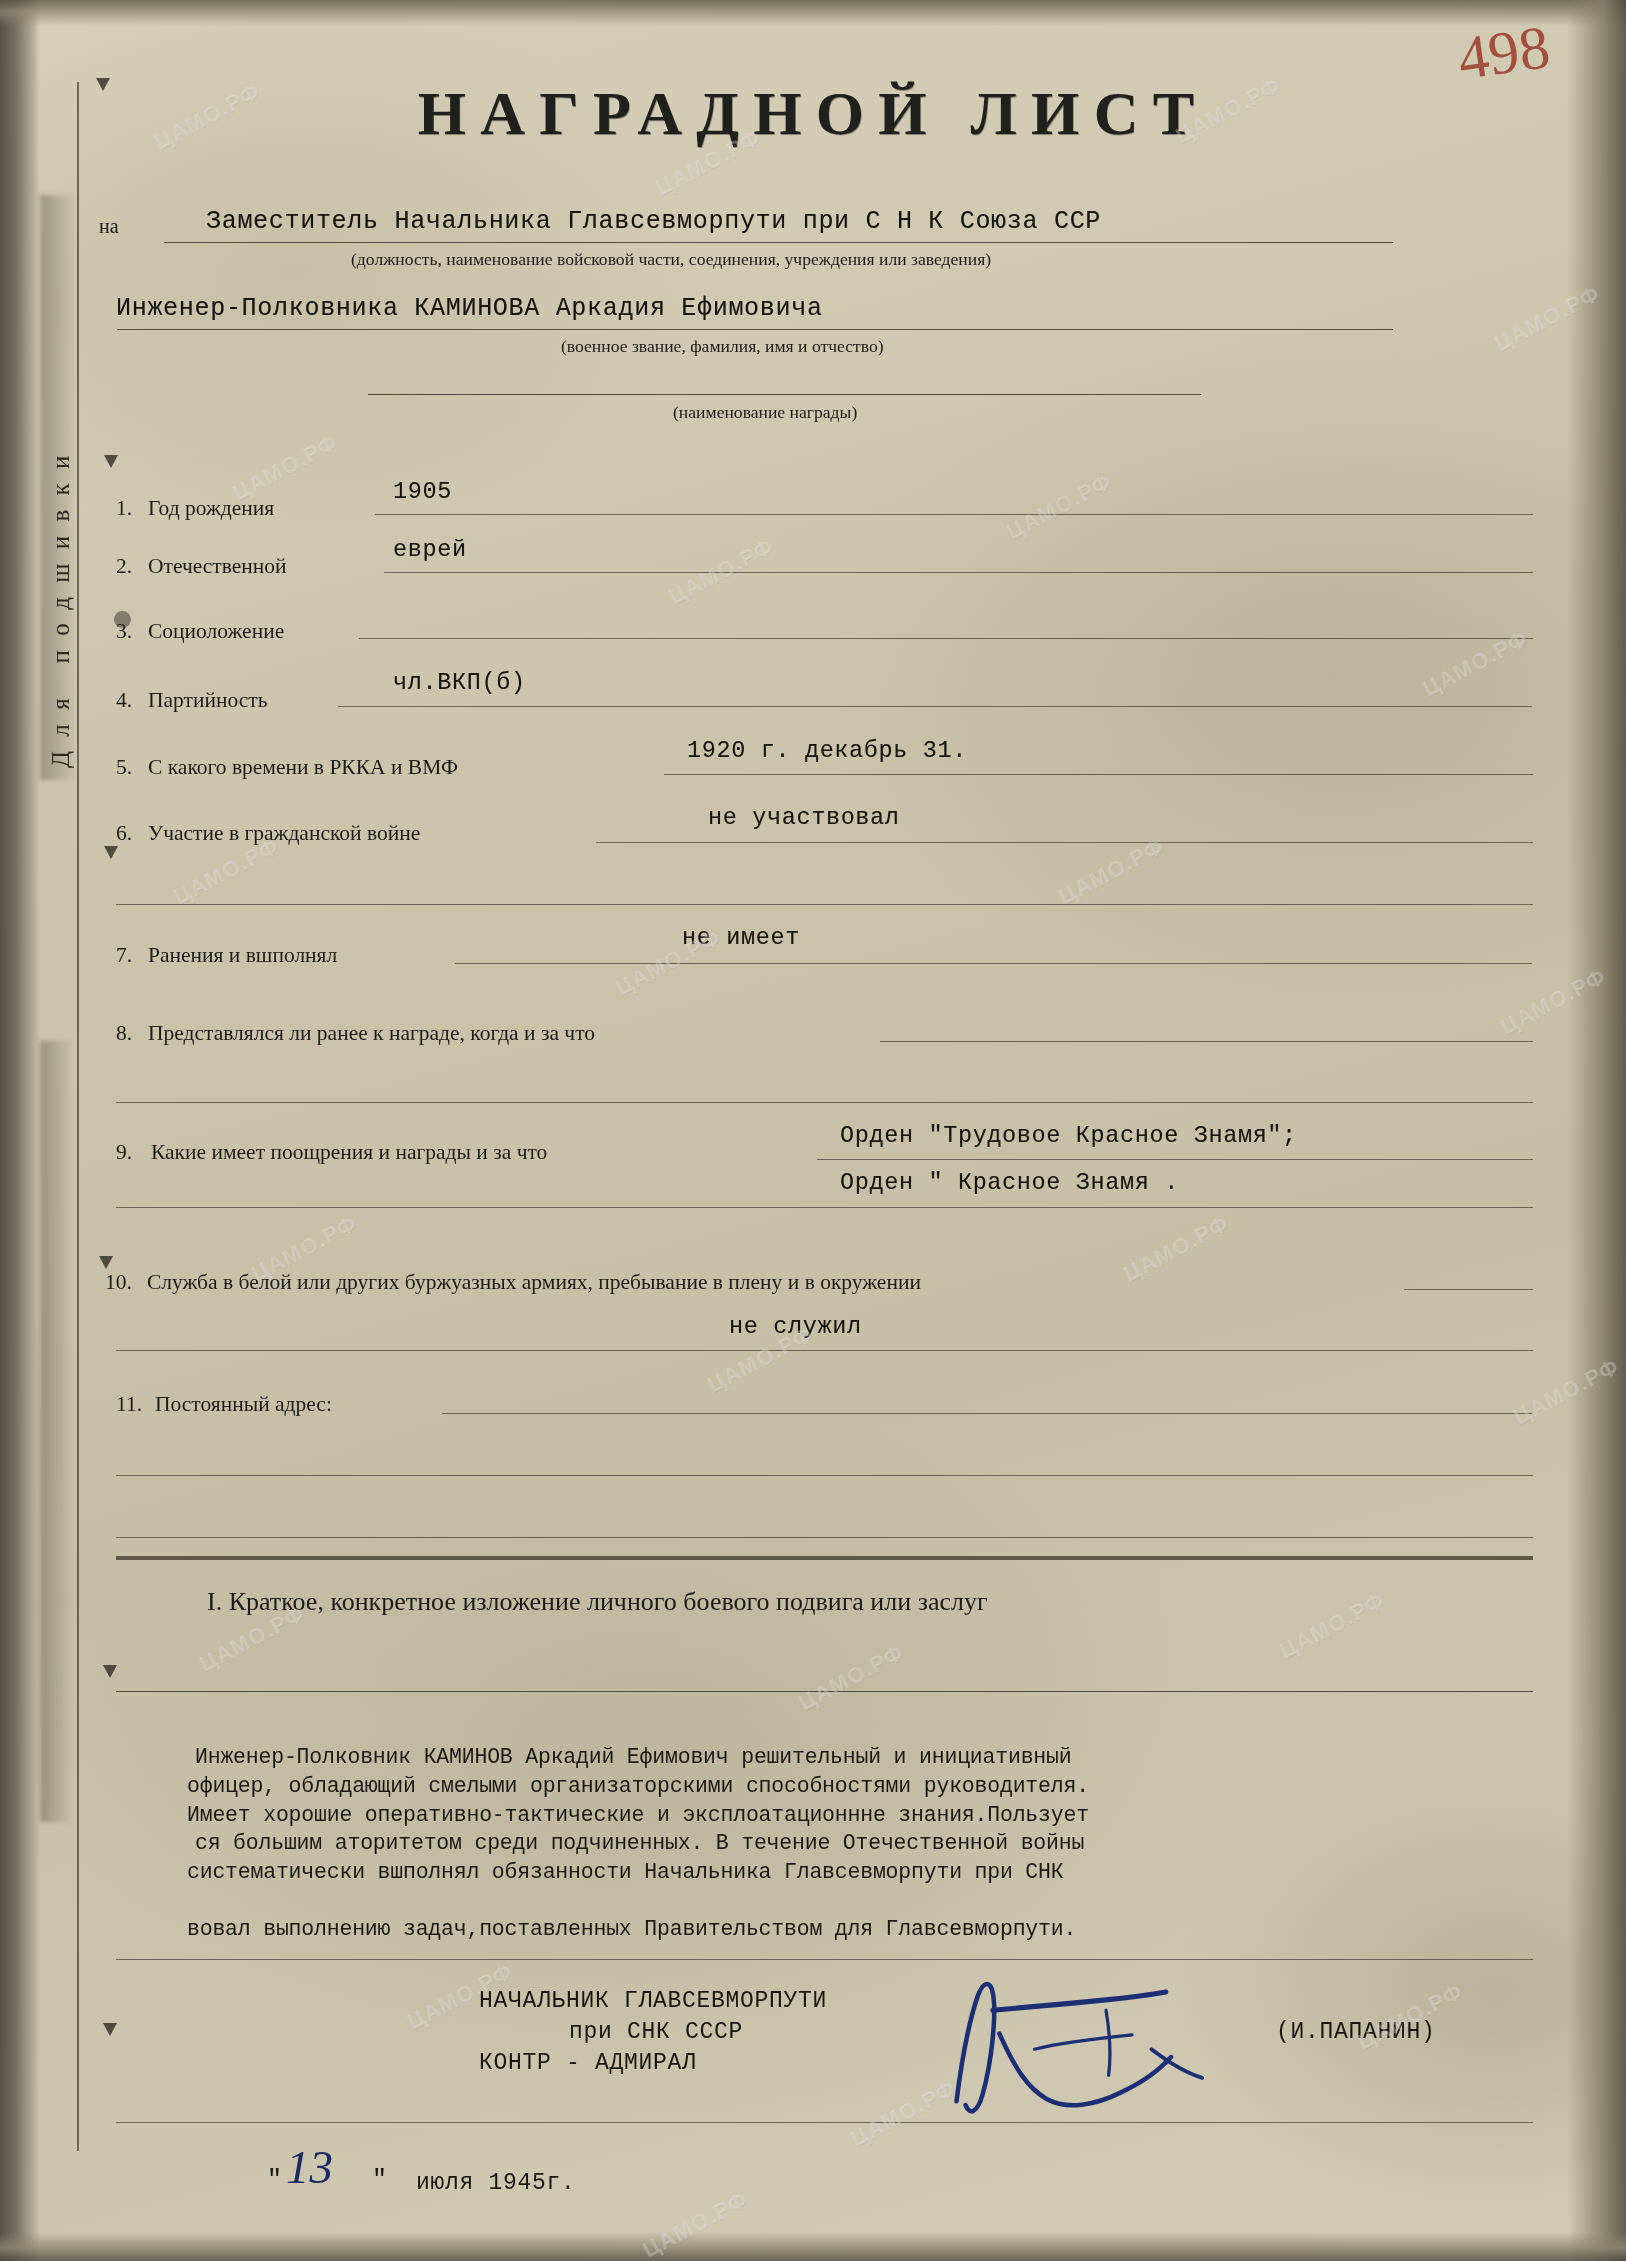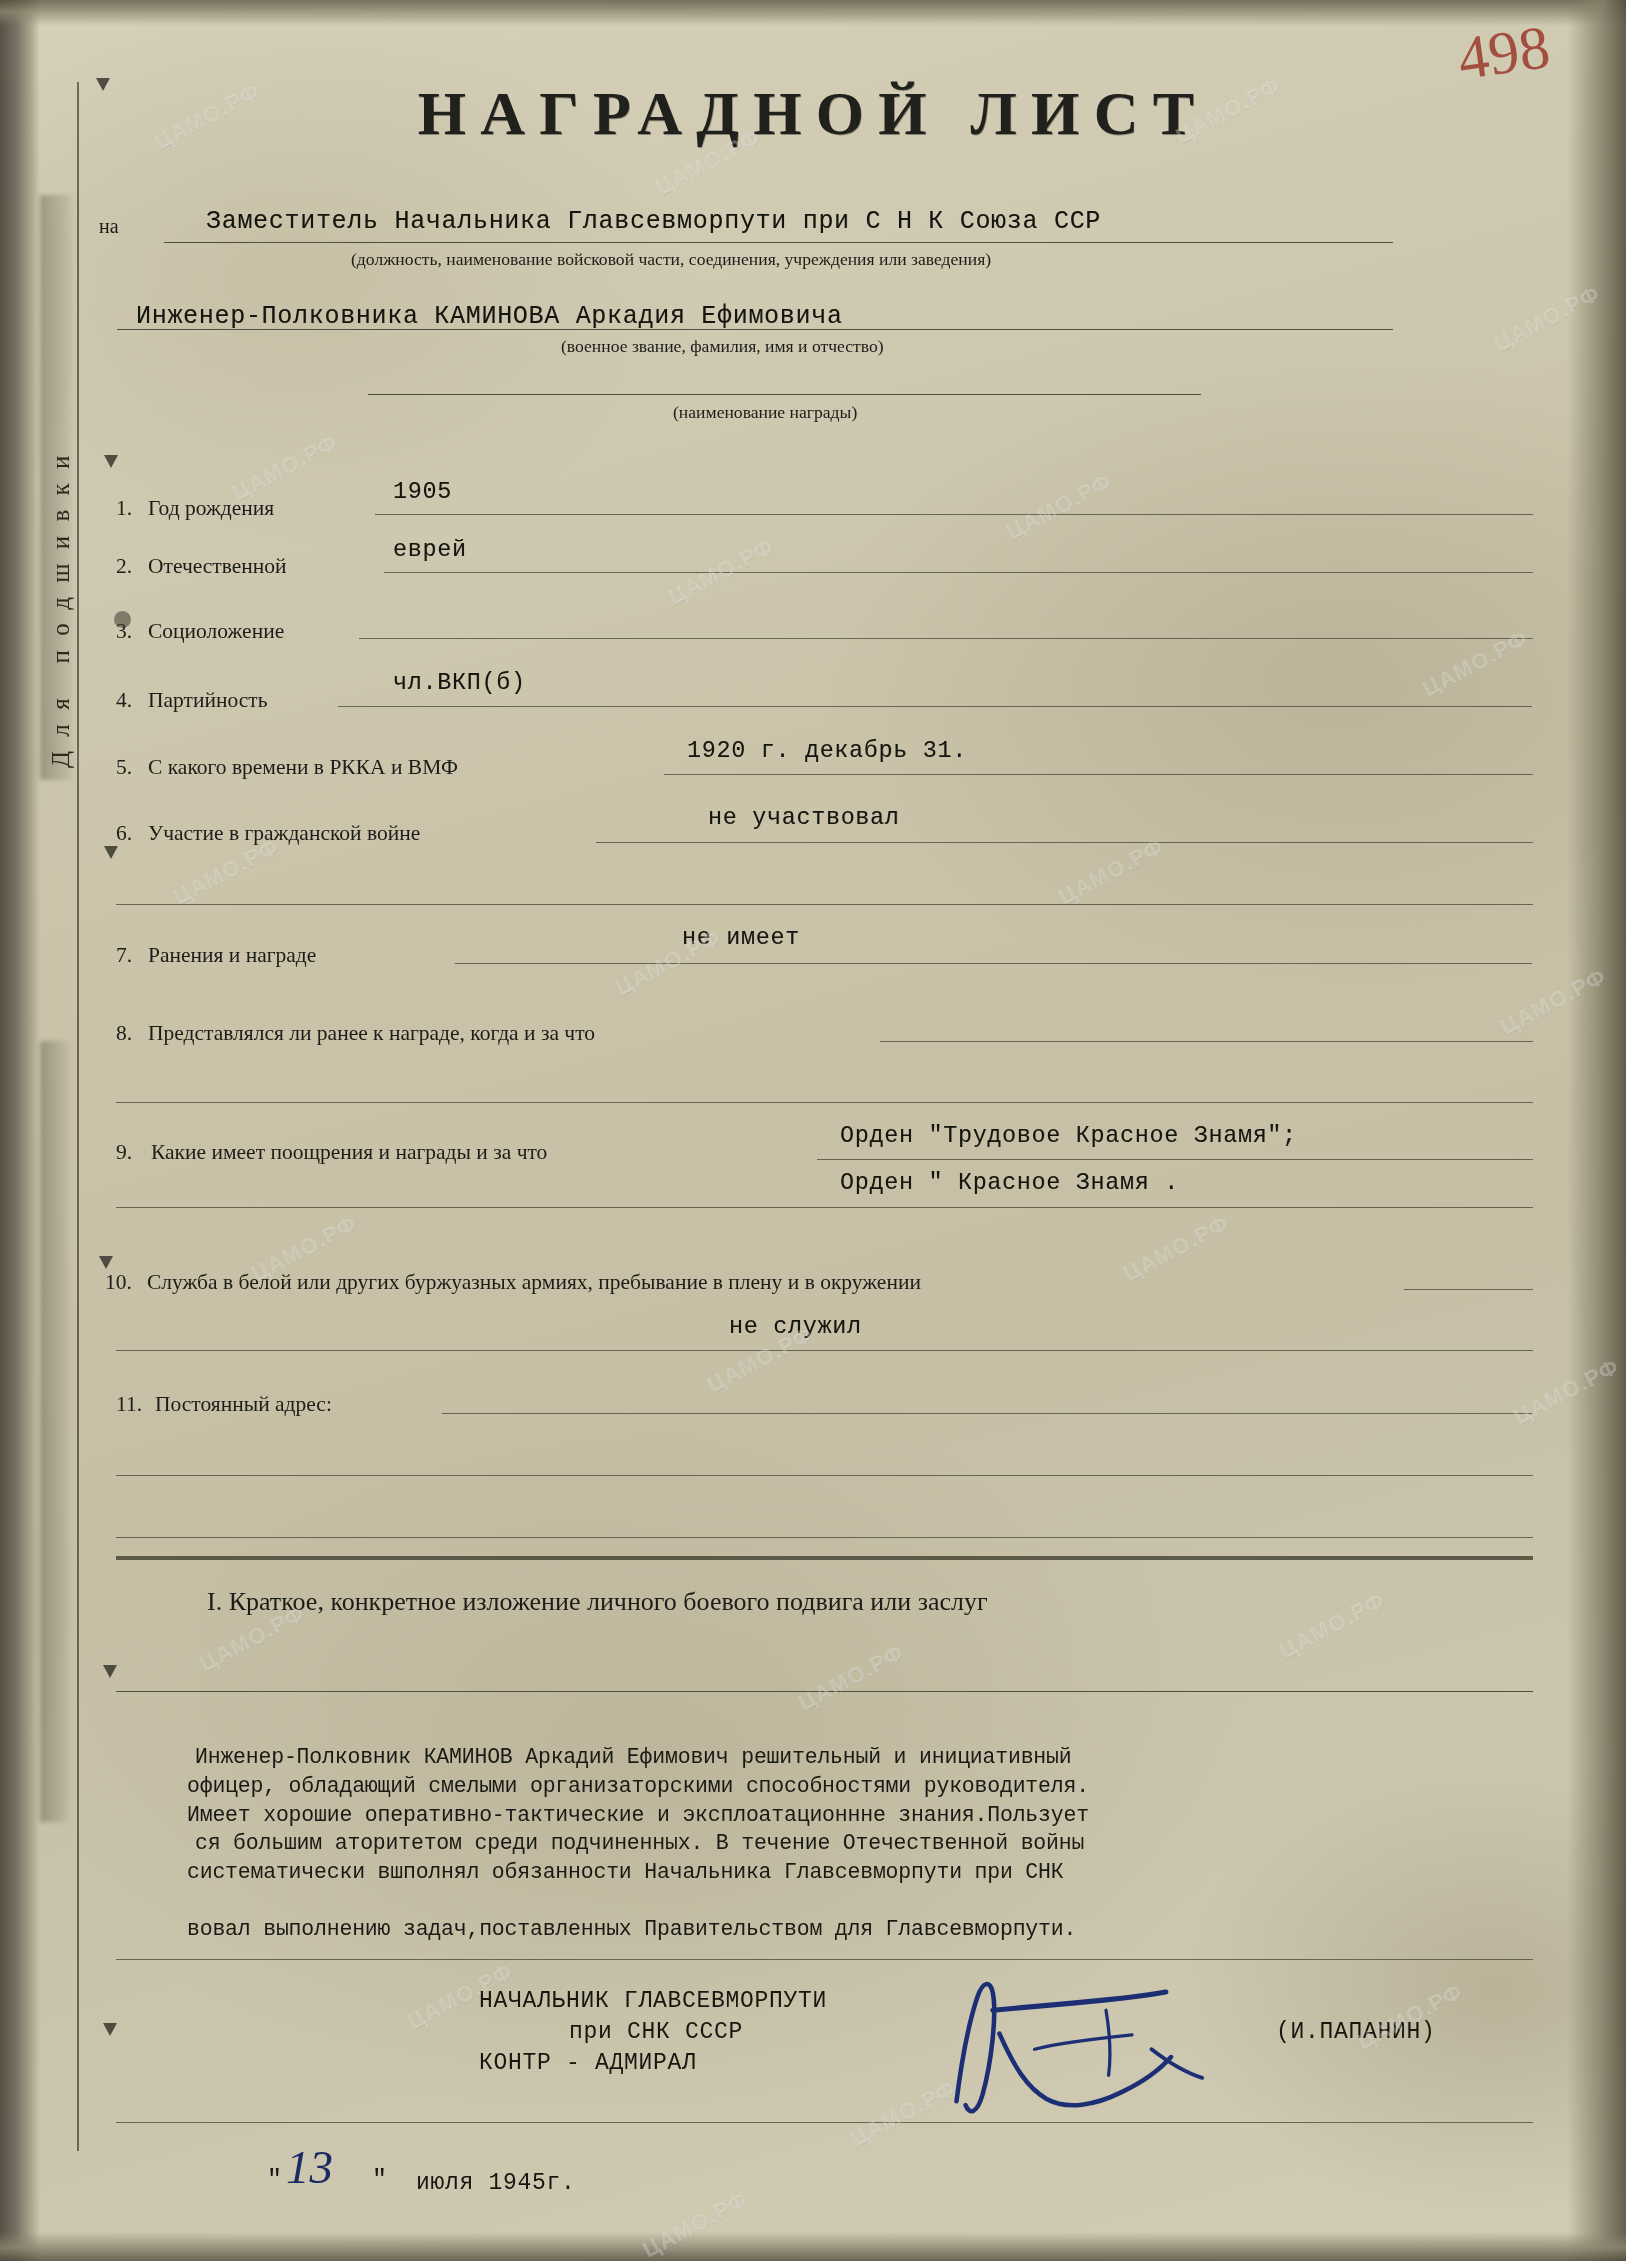--- a/index.html
+++ b/index.html
@@ -235,21 +235,21 @@
 
   <div id="corner-number">498</div>
 
   <h1 id="title">НАГРАДНОЙ ЛИСТ</h1>
 
   <div class="lbl" style="left:99px; top:215px; font-size:20px;">на</div>
   <div class="typed" style="left:170px; top:207px; font-size:25px;margin-left:36px;">Заместитель Начальника Главсевморпути при С Н К  Союза ССР</div>
   <div class="rule" style="left:164px; top:242px; width:1229px;"></div>
   <div class="lbl small" style="left:351px; top:249px;text-align:center;">(должность, наименование войсковой части, соединения, учреждения или заведения)</div>
 
-  <div class="typed" style="left:136px; top:294px; font-size:25px;margin-top:8px;">Инженер-Полковника  КАМИНОВА Аркадия Ефимовича</div>
+  <div class="typed" style="left:116px; top:294px; font-size:25px;">Инженер-Полковника  КАМИНОВА Аркадия Ефимовича</div>
   <div class="rule" style="left:117px; top:329px; width:1276px;"></div>
   <div class="lbl small" style="left:561px; top:336px;">(военное звание, фамилия, имя и отчество)</div>
 
   <div class="typed" style="left:455px; top:364px;"></div>
   <div class="rule" style="left:368px; top:394px; width:833px;"></div>
   <div class="lbl small" style="left:673px; top:402px;">(наименование награды)</div>
 
   <div class="lbl" style="left:116px; top:496px;">1.</div>
   <div class="lbl" style="left:148px; top:496px;">Год рождения</div>
   <div class="typed" style="left:393px; top:479px;">1905</div>
@@ -275,21 +275,21 @@
   <div class="typed" style="left:687px; top:738px;">1920 г. декабрь 31.</div>
   <div class="rule thin" style="left:664px; top:774px; width:869px;"></div>
 
   <div class="lbl" style="left:116px; top:821px;">6.</div>
   <div class="lbl" style="left:148px; top:821px;">Участие в гражданской войне</div>
   <div class="typed" style="left:708px; top:805px;">не участвовал</div>
   <div class="rule thin" style="left:596px; top:842px; width:937px;"></div>
   <div class="rule thin" style="left:116px; top:904px; width:1417px;"></div>
 
   <div class="lbl" style="left:116px; top:943px;">7.</div>
-  <div class="lbl" style="left:148px; top:943px;">Ранения и награде</div>
+  <div class="lbl" style="left:148px; top:943px;">Ранения и вшполнял</div>
   <div class="typed" style="left:682px; top:925px;">не имеет</div>
   <div class="rule thin" style="left:455px; top:963px; width:1077px;"></div>
 
   <div class="lbl" style="left:116px; top:1021px;">8.</div>
   <div class="lbl" style="left:148px; top:1021px;">Представлялся ли ранее к награде,  когда и за что</div>
   <div class="rule thin" style="left:880px; top:1041px; width:653px;"></div>
   <div class="rule thin" style="left:116px; top:1102px; width:1417px;"></div>
 
   <div class="lbl" style="left:116px; top:1140px;">9.</div>
   <div class="lbl" style="left:151px; top:1140px;">Какие  имеет  поощрения и награды и за что</div>

